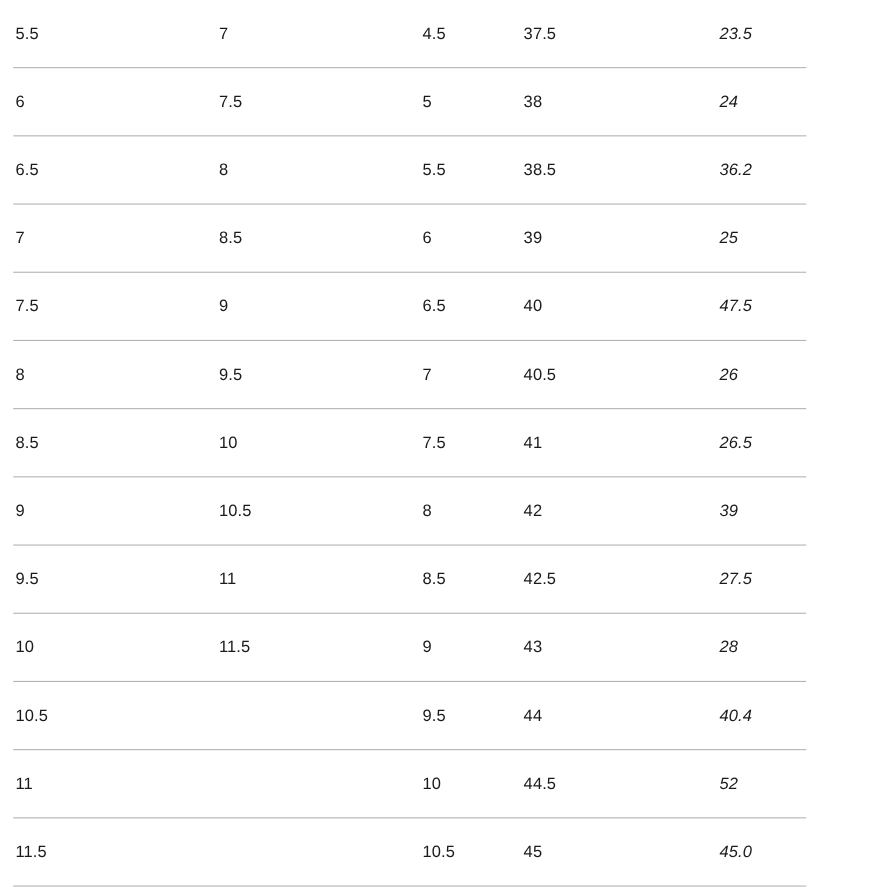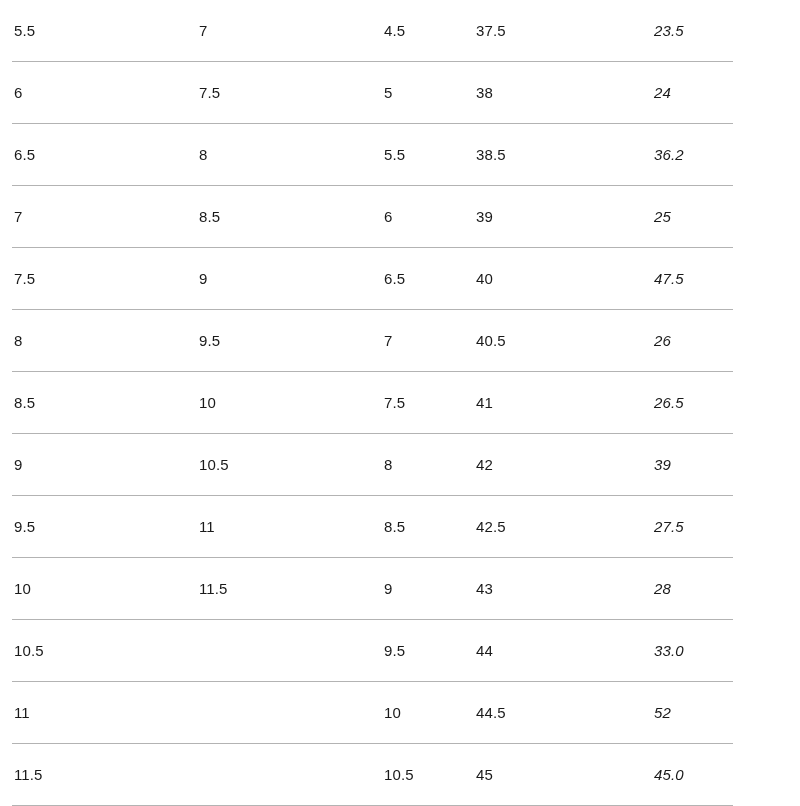--- a/index.html
+++ b/index.html
@@ -126,21 +126,21 @@
       <div class="size-cell col-1">11.5</div>
       <div class="size-cell col-2">9</div>
       <div class="size-cell col-3">43</div>
       <div class="size-cell col-4">28</div>
     </div>
     <div class="size-row">
       <div class="size-cell col-0">10.5</div>
       <div class="size-cell col-1"></div>
       <div class="size-cell col-2">9.5</div>
       <div class="size-cell col-3">44</div>
-      <div class="size-cell col-4">33.0</div>
+      <div class="size-cell col-4">40.4</div>
     </div>
     <div class="size-row">
       <div class="size-cell col-0">11</div>
       <div class="size-cell col-1"></div>
       <div class="size-cell col-2">10</div>
       <div class="size-cell col-3">44.5</div>
       <div class="size-cell col-4">52</div>
     </div>
     <div class="size-row">
       <div class="size-cell col-0">11.5</div>

